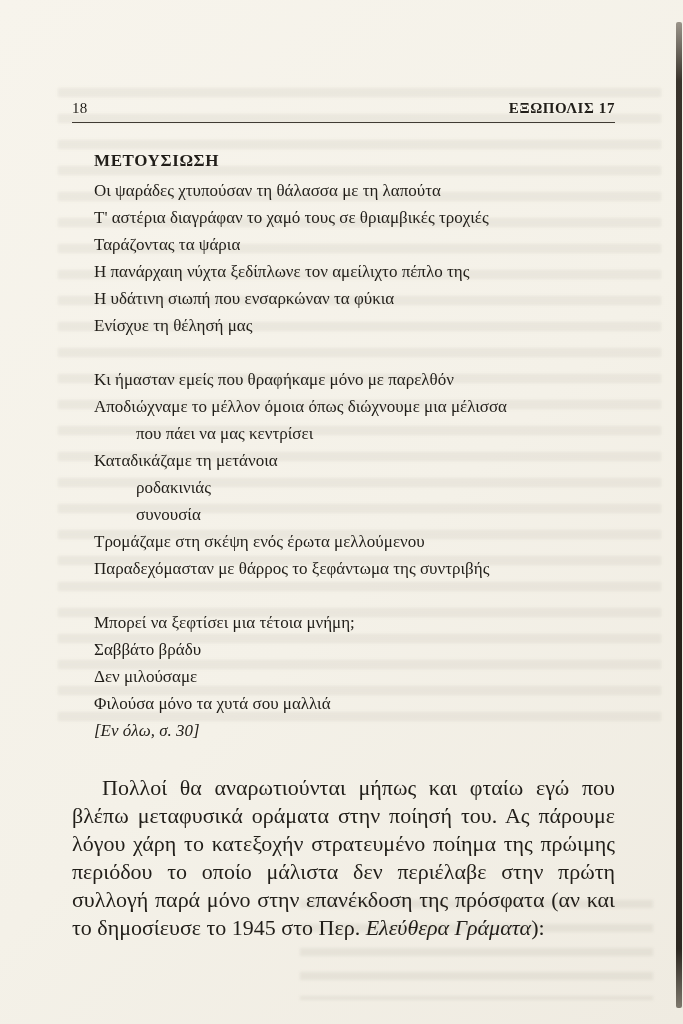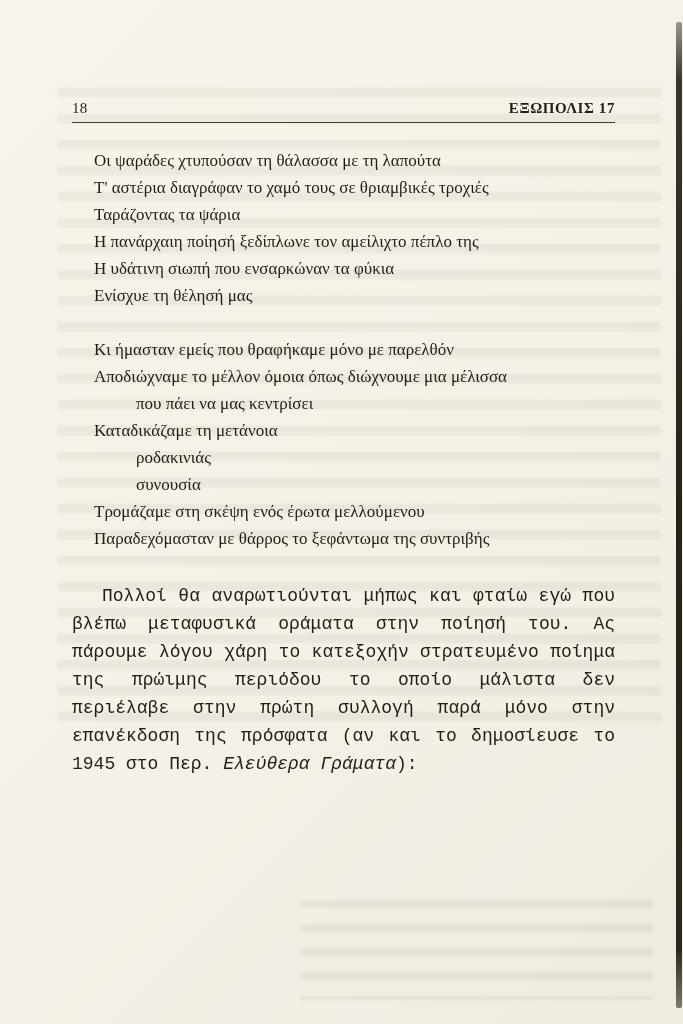--- a/index.html
+++ b/index.html
@@ -88,64 +88,71 @@
     letter-spacing: 0.6px;
     margin: 0 0 3px 0;
   }
   .stanza { margin: 0 0 27px 0; }
   .stanza:last-child { margin-bottom: 0; }
   .poem-line { white-space: nowrap; }
   .poem-line.indent { padding-left: 42px; }
   .poem-line.italic { font-style: italic; }
   .prose {
     margin: 30px 0 0 0;
-    font-size: 18px;
+    font-size: 22px;
     line-height: 28px;
     text-align: justify;
     text-indent: 30px;
-    font-family: Liberation Mono, monospace;
   }
   .prose .it { font-style: italic; }
 </style>
 </head>
 <body>
 
 <div class="page">
 
   <div class="bleed-upper"></div>
   <div class="bleed-lower"></div>
 
   <div class="content">
 
     <div class="header">
       <span class="page-number">18</span>
       <span class="journal">ΕΞΩΠΟΛΙΣ 17</span>
     </div>
     <hr class="header-rule">
 
     <div class="poem">
+      <div class="poem-title">ΜΕΤΟΥΣΙΩΣΗ</div>
       <div id="stanzas">
           <div class="stanza">
             <div class="poem-line">Οι ψαράδες χτυπούσαν τη θάλασσα με τη λαπούτα</div>
             <div class="poem-line">Τ' αστέρια διαγράφαν το χαμό τους σε θριαμβικές τροχιές</div>
             <div class="poem-line">Ταράζοντας τα ψάρια</div>
-            <div class="poem-line">Η πανάρχαιη ποίησή ξεδίπλωνε τον αμείλιχτο πέπλο της</div>
+            <div class="poem-line">Η πανάρχαιη νύχτα ξεδίπλωνε τον αμείλιχτο πέπλο της</div>
             <div class="poem-line">Η υδάτινη σιωπή που ενσαρκώναν τα φύκια</div>
             <div class="poem-line">Ενίσχυε τη θέλησή μας</div>
           </div>
           <div class="stanza">
             <div class="poem-line">Κι ήμασταν εμείς που θραφήκαμε μόνο με παρελθόν</div>
             <div class="poem-line">Αποδιώχναμε το μέλλον όμοια όπως διώχνουμε μια μέλισσα</div>
             <div class="poem-line indent">που πάει να μας κεντρίσει</div>
             <div class="poem-line">Καταδικάζαμε τη μετάνοια</div>
             <div class="poem-line indent">ροδακινιάς</div>
             <div class="poem-line indent">συνουσία</div>
             <div class="poem-line">Τρομάζαμε στη σκέψη ενός έρωτα μελλούμενου</div>
             <div class="poem-line">Παραδεχόμασταν με θάρρος το ξεφάντωμα της συντριβής</div>
           </div>
+          <div class="stanza">
+            <div class="poem-line">Μπορεί να ξεφτίσει μια τέτοια μνήμη;</div>
+            <div class="poem-line">Σαββάτο βράδυ</div>
+            <div class="poem-line">Δεν μιλούσαμε</div>
+            <div class="poem-line">Φιλούσα μόνο τα χυτά σου μαλλιά</div>
+            <div class="poem-line italic">[Εν όλω, σ. 30]</div>
+          </div>
         </div>
     </div>
 
     <p class="prose"><span>Πολλοί θα αναρωτιούνται μήπως και φταίω εγώ που βλέπω μεταφυσικά οράματα στην ποίησή του. Ας πάρουμε λόγου χάρη το κατεξοχήν στρατευμένο ποίημα της πρώιμης περιόδου το οποίο μάλιστα δεν περιέλαβε στην πρώτη συλλογή  παρά μόνο στην επανέκδοση της πρόσφατα (αν και το δημοσίευσε το 1945 στο Περ. </span><span class="it">Ελεύθερα Γράματα</span><span>):</span></p>
 
   </div>
 
   <div class="scan-edge"></div>
 
 </div>

